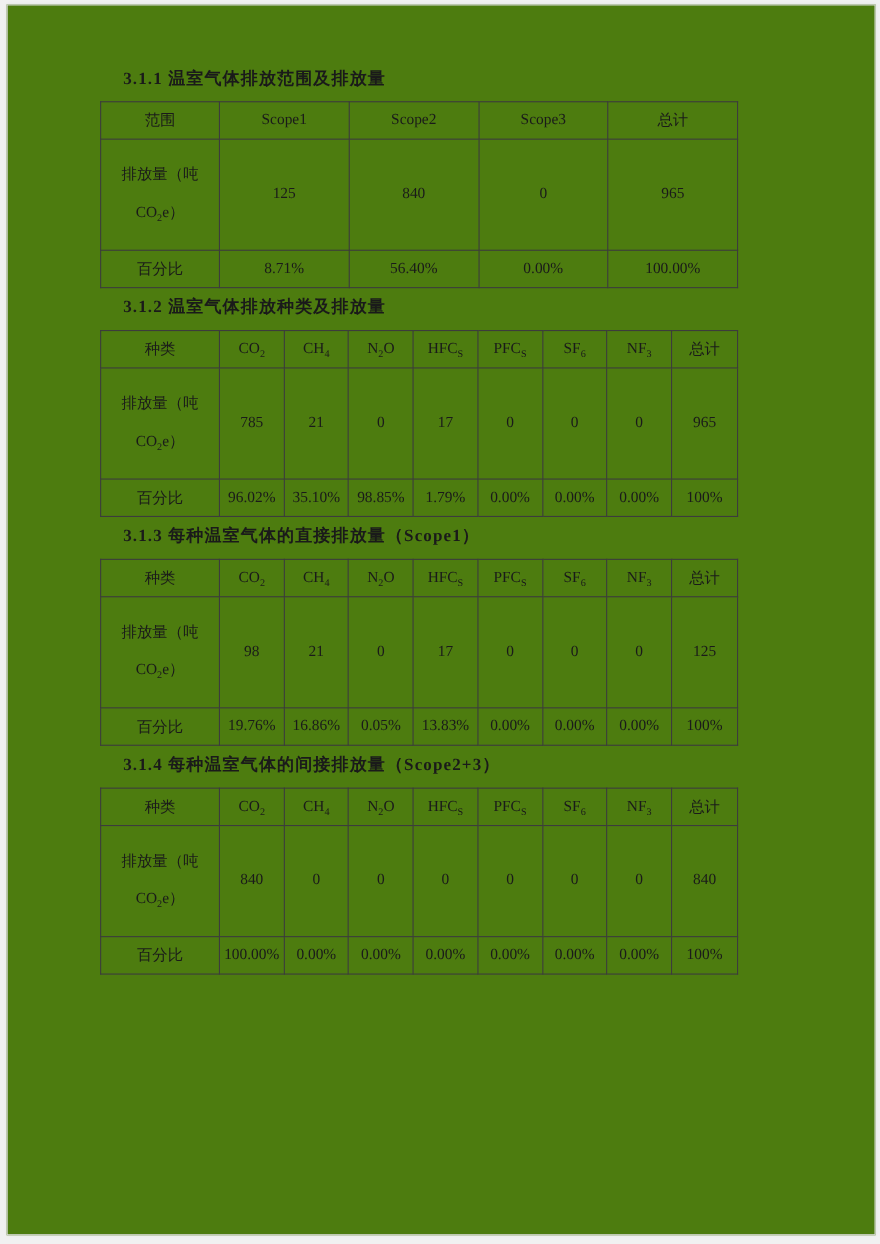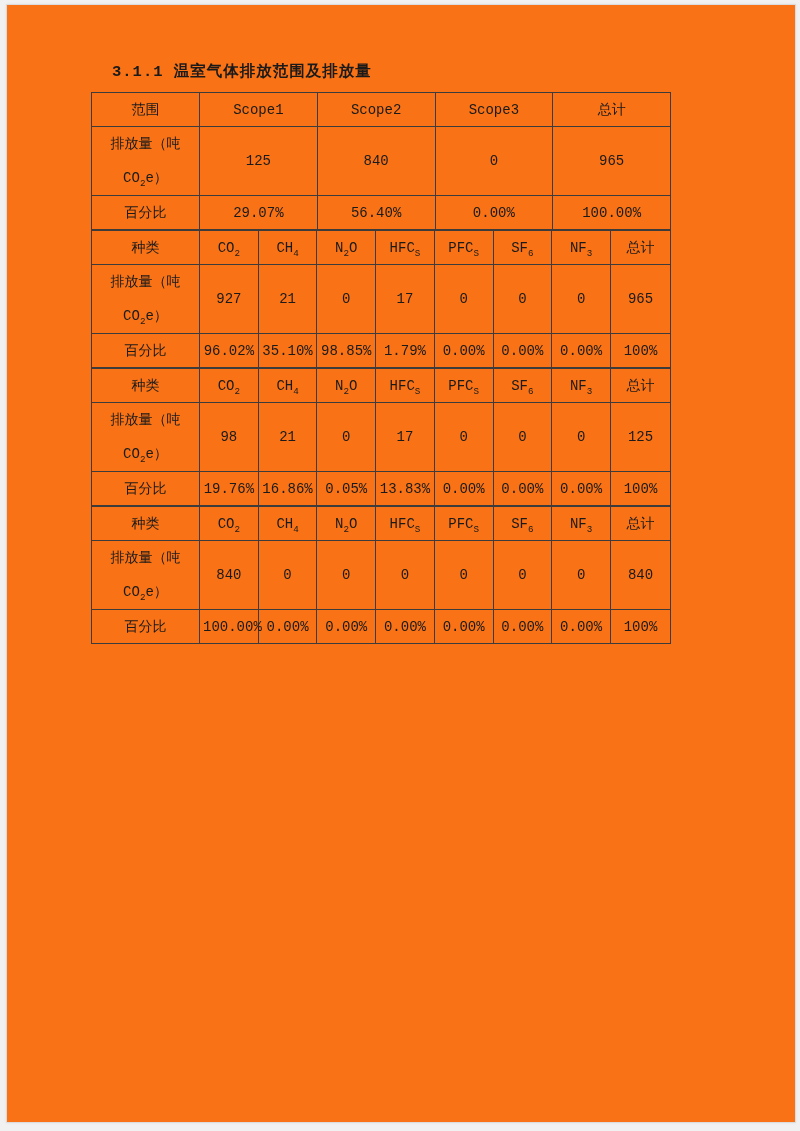--- a/index.html
+++ b/index.html
@@ -4,44 +4,43 @@
 <style>
   html,body{margin:0;padding:0;}
   body{
     width:800px;height:1131px;position:relative;
     background:#f1f1f1;
     font-family:"Liberation Serif","DejaVu Serif",serif;
     color:#1a1a1a;
   }
   .page{
     position:absolute;left:6px;top:4px;right:4px;bottom:8px;
-    background:#f97316;border:1px solid #dcdcdc;
+    background:#4d7c0f;border:1px solid #dcdcdc;
     box-shadow:0 0 3px rgba(0,0,0,0.06);
     overflow:hidden;
-    font-family:Liberation Mono, monospace;
   }
   .content{padding:49px 0 0 84px;}
   h3.heading{
     margin:8px 0 10px 21px;
     font-size:15.5px;line-height:20px;font-weight:700;
     letter-spacing:1px;
   }
   table{
     width:580px;border-collapse:collapse;table-layout:fixed;
     font-size:14px;
   }
   th,td{
     border:1px solid #3c3c3c;text-align:center;vertical-align:middle;
     font-weight:400;padding:0 3px;
   }
   col.c-label{width:108px;}
   col.c-total{width:60px;}
   tr.head th{height:33px;}
   tr.data th,tr.data td{height:68px;}
-  tr.data th.rowlabel{line-height:34px;padding:0 18px;}
+  tr.data th.rowlabel{line-height:34px;padding:16px 18px;}
   tr.pct th,tr.pct td{height:33px;}
   sub{font-size:66%;line-height:0;}
 </style>
 </head>
 <body>
 
 <div class="page">
   <div class="content">
 
     <section>
@@ -64,30 +63,31 @@
         </tr>
         <tr class="data">
           <th class="rowlabel">排放量（吨CO<sub>2</sub>e）</th>
           <td>125</td>
           <td>840</td>
           <td>0</td>
           <td>965</td>
         </tr>
         <tr class="pct">
           <th>百分比</th>
-          <td>29.07%</td>
+          <td>8.71%</td>
           <td>56.40%</td>
           <td>0.00%</td>
           <td>100.00%</td>
         </tr>
       </tbody>
         </table>
     </section>
 
     <section>
+      <h3 class="heading">3.1.2 温室气体排放种类及排放量</h3>
       <table>
         <colgroup>
             <col class="c-label">
             <col>
             <col>
             <col>
             <col>
             <col>
             <col>
             <col>
@@ -100,21 +100,21 @@
           <th>CH<sub>4</sub></th>
           <th>N<sub>2</sub>O</th>
           <th>HFC<sub>S</sub></th>
           <th>PFC<sub>S</sub></th>
           <th>SF<sub>6</sub></th>
           <th>NF<sub>3</sub></th>
           <th>总计</th>
         </tr>
         <tr class="data">
           <th class="rowlabel">排放量（吨CO<sub>2</sub>e）</th>
-          <td>927</td>
+          <td>785</td>
           <td>21</td>
           <td>0</td>
           <td>17</td>
           <td>0</td>
           <td>0</td>
           <td>0</td>
           <td>965</td>
         </tr>
         <tr class="pct">
           <th>百分比</th>
@@ -125,20 +125,21 @@
           <td>0.00%</td>
           <td>0.00%</td>
           <td>0.00%</td>
           <td>100%</td>
         </tr>
       </tbody>
         </table>
     </section>
 
     <section>
+      <h3 class="heading">3.1.3 每种温室气体的直接排放量（Scope1）</h3>
       <table>
         <colgroup>
             <col class="c-label">
             <col>
             <col>
             <col>
             <col>
             <col>
             <col>
             <col>
@@ -176,20 +177,21 @@
           <td>0.00%</td>
           <td>0.00%</td>
           <td>0.00%</td>
           <td>100%</td>
         </tr>
       </tbody>
         </table>
     </section>
 
     <section>
+      <h3 class="heading">3.1.4 每种温室气体的间接排放量（Scope2+3）</h3>
       <table>
         <colgroup>
             <col class="c-label">
             <col>
             <col>
             <col>
             <col>
             <col>
             <col>
             <col>

